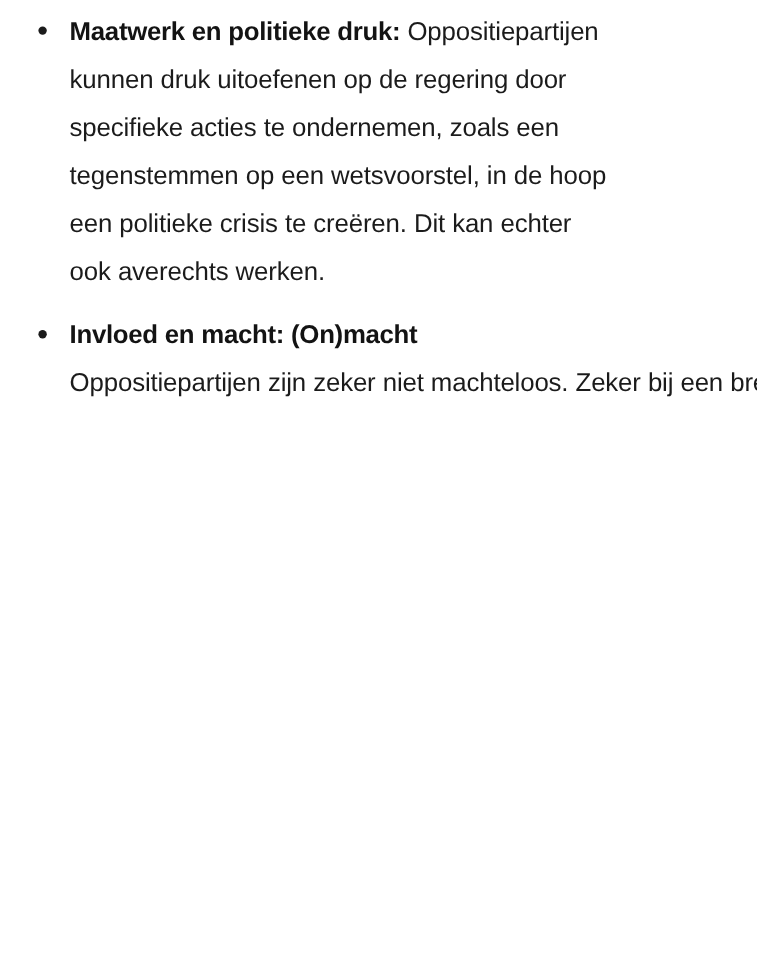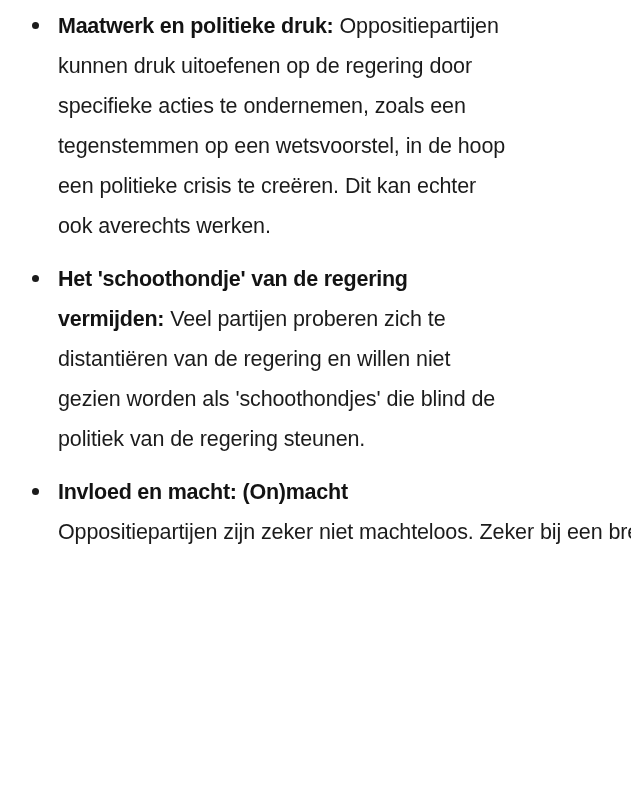--- a/index.html
+++ b/index.html
@@ -68,24 +68,20 @@
 <body>
 
 <div class="answer-body">
   <ul class="bullet-list">
 
     <li class="bullet-item">
       <span class="bullet-marker"></span>
       <span class="lead-in">Maatwerk en politieke druk:</span><span class="body-text"> Oppositiepartijen kunnen druk uitoefenen op de regering door specifieke acties te ondernemen, zoals een tegenstemmen op een wetsvoorstel, in de hoop een politieke crisis te creëren. Dit kan echter ook averechts werken.</span>
     </li>
 
-    <li class="bullet-item">
-      <span class="bullet-marker"></span>
-      <span class="lead-in">Het 'schoothondje' van de regering vermijden:</span><span class="body-text"> Veel partijen proberen zich te distantiëren van de regering en willen niet gezien worden als 'schoothondjes' die blind de politiek van de regering steunen.</span>
-    </li>
 
     <li class="bullet-item">
       <span class="bullet-marker"></span>
       <span class="lead-in">Invloed en macht: (On)macht</span><span class="chip-spacer"><span class="body-text"> Oppositiepartijen zijn zeker niet machteloos. Zeker bij een brede coalitie zijn er altijd regeringspartijen die bereid zijn om regeringsvoorstellen bij te sturen. Ze kunnen ook invloed uitoefenen door, bijvoorbeeld, een meerderheid te zoeken voor hun eigen voorstellen of door coalitiepartijen te overtuigen.</span></span>
     </li>
 
   </ul>
 </div>
 
 </body></html>

